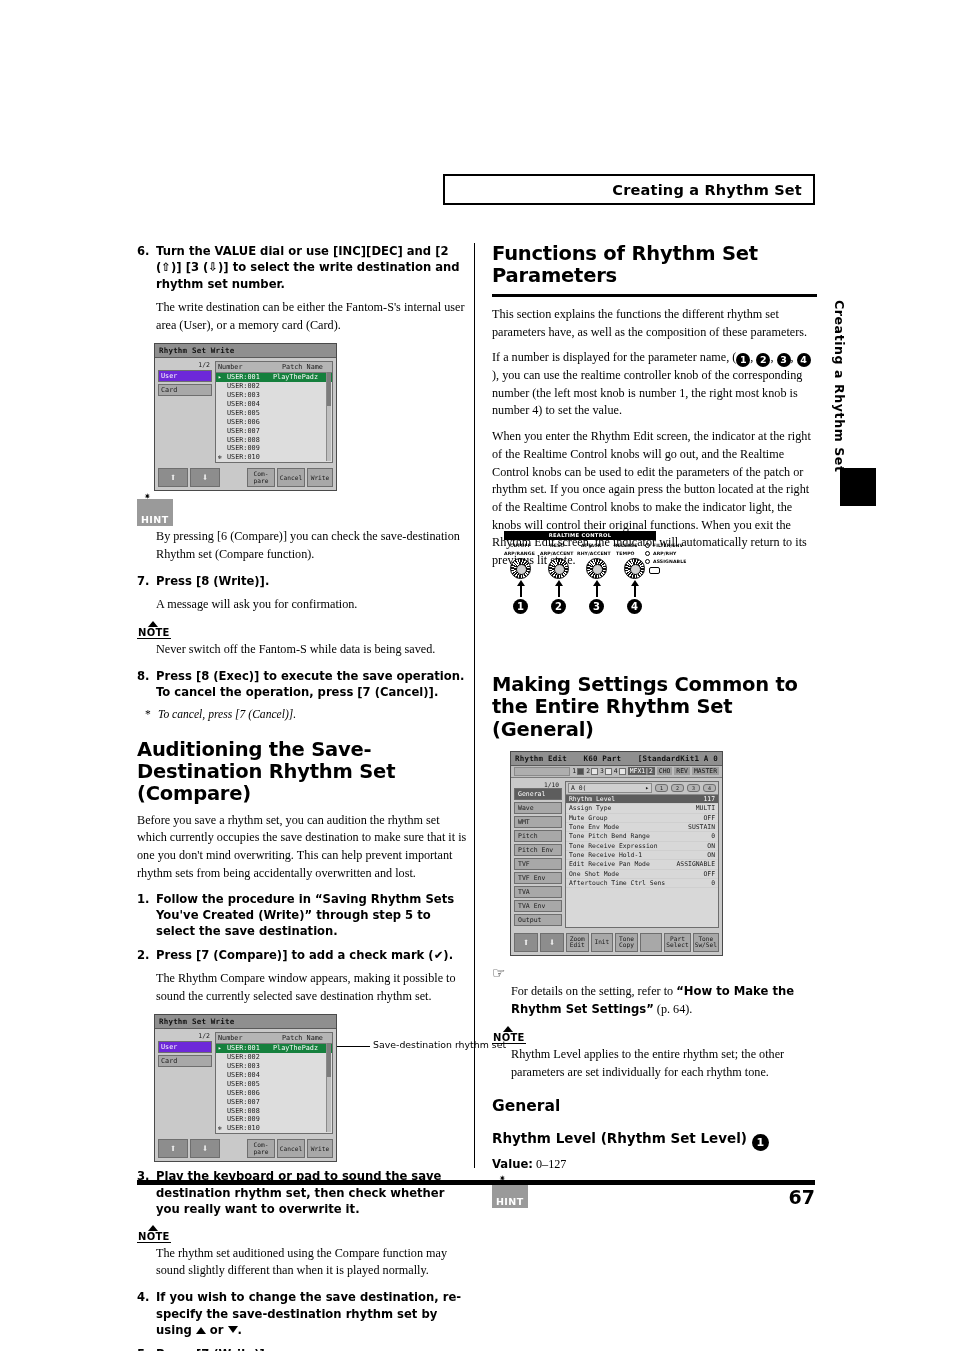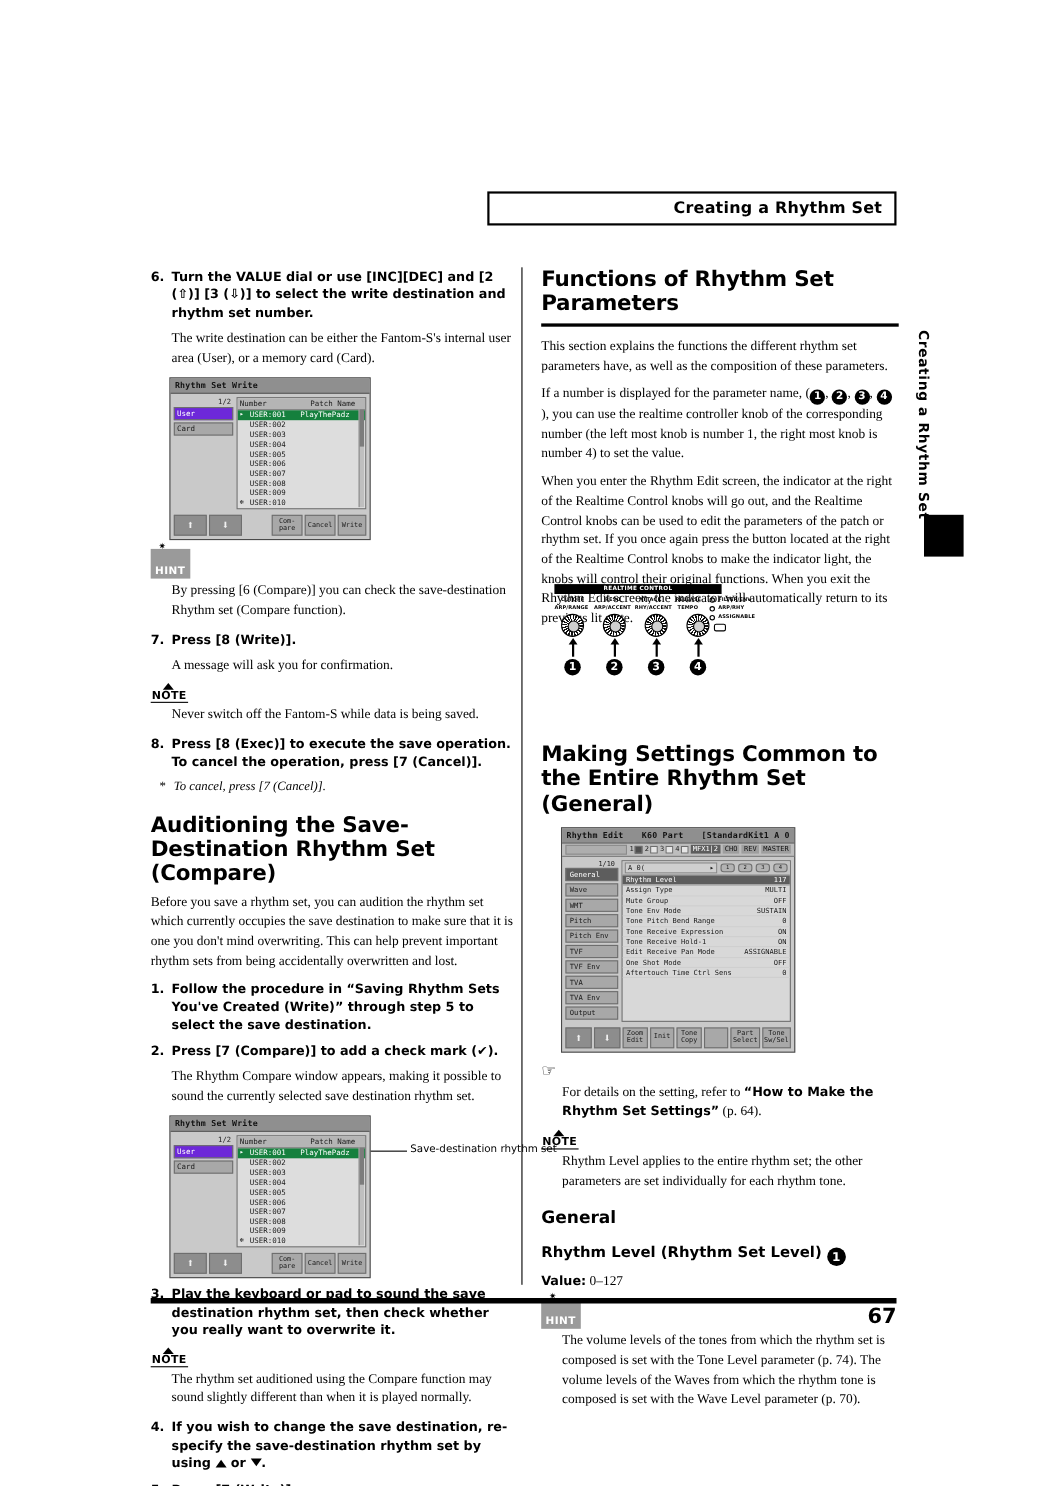--- a/index.html
+++ b/index.html
@@ -653,21 +653,20 @@
       <span class="cnum big">1</span>
     </div>
 
     <p class="body">
       <span class="b">Value:</span>
       <span>0–127</span>
     </p>
 
     <div class="callout">
       <div class="ico"><span class="ico-hint">HINT</span></div>
-      <div class="ctext">The volume levels of the tones from which the rhythm set is composed is set with the Tone Level parameter (p. 74). The volume levels of the Waves from which the rhythm tone is composed is set with the Wave Level parameter (p. 70).</div>
     </div>
   </div>
 
   <div class="rtc">
     <div class="rtc-bar">REALTIME CONTROL</div>
 
     <div class="rtc-lbl" style="left:6px;top:12px;">CUTOFF</div>
     <div class="rtc-lbl" style="left:46px;top:12px;">RESO</div>
     <div class="rtc-lbl" style="left:77px;top:12px;">ATTACK</div>
     <div class="rtc-lbl" style="left:110px;top:12px;">RELEASE</div>

